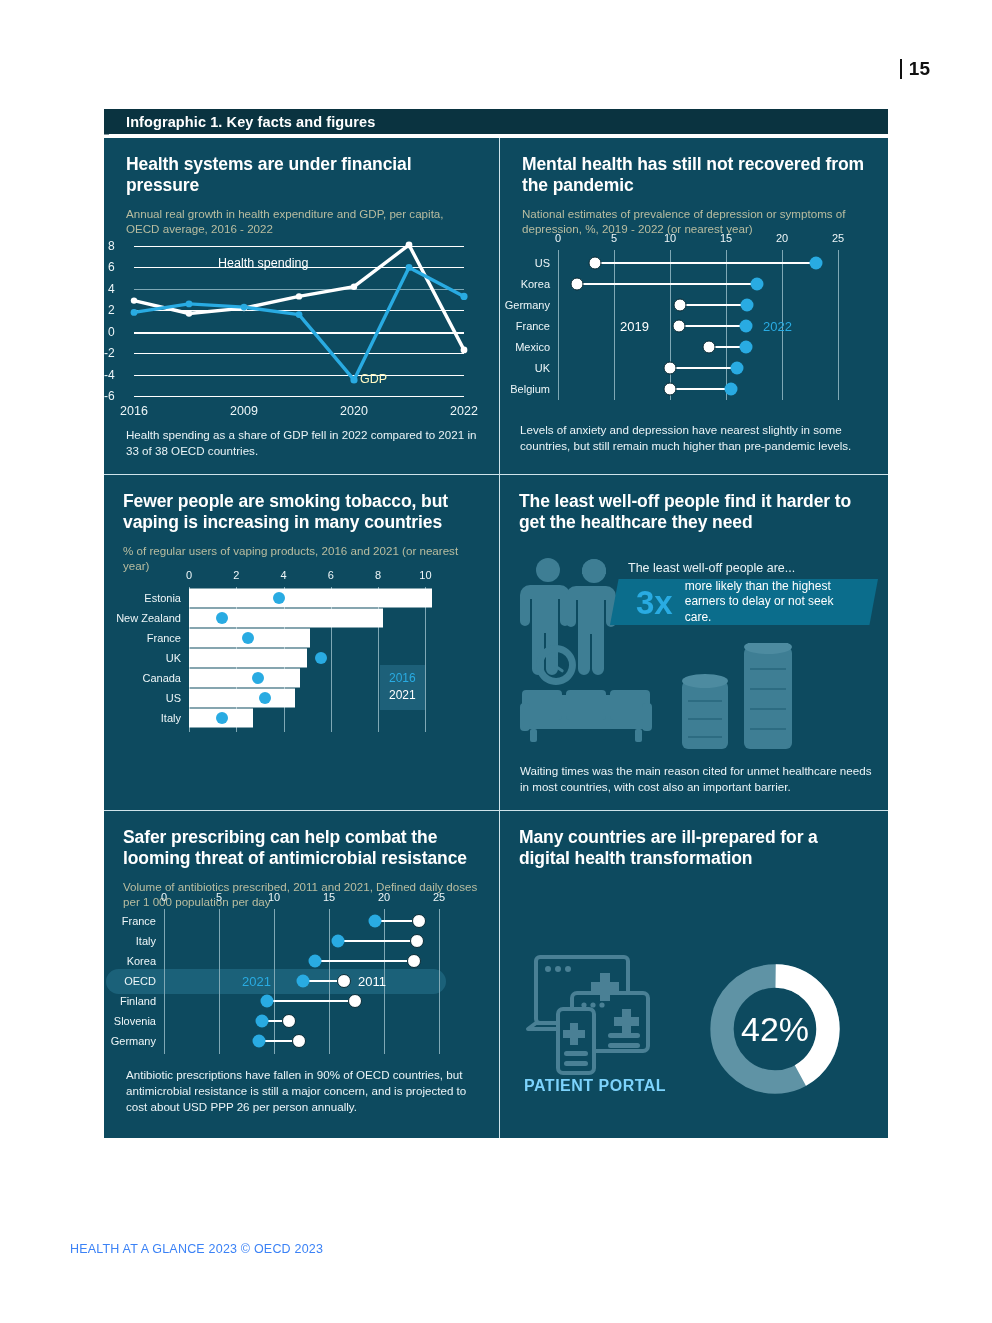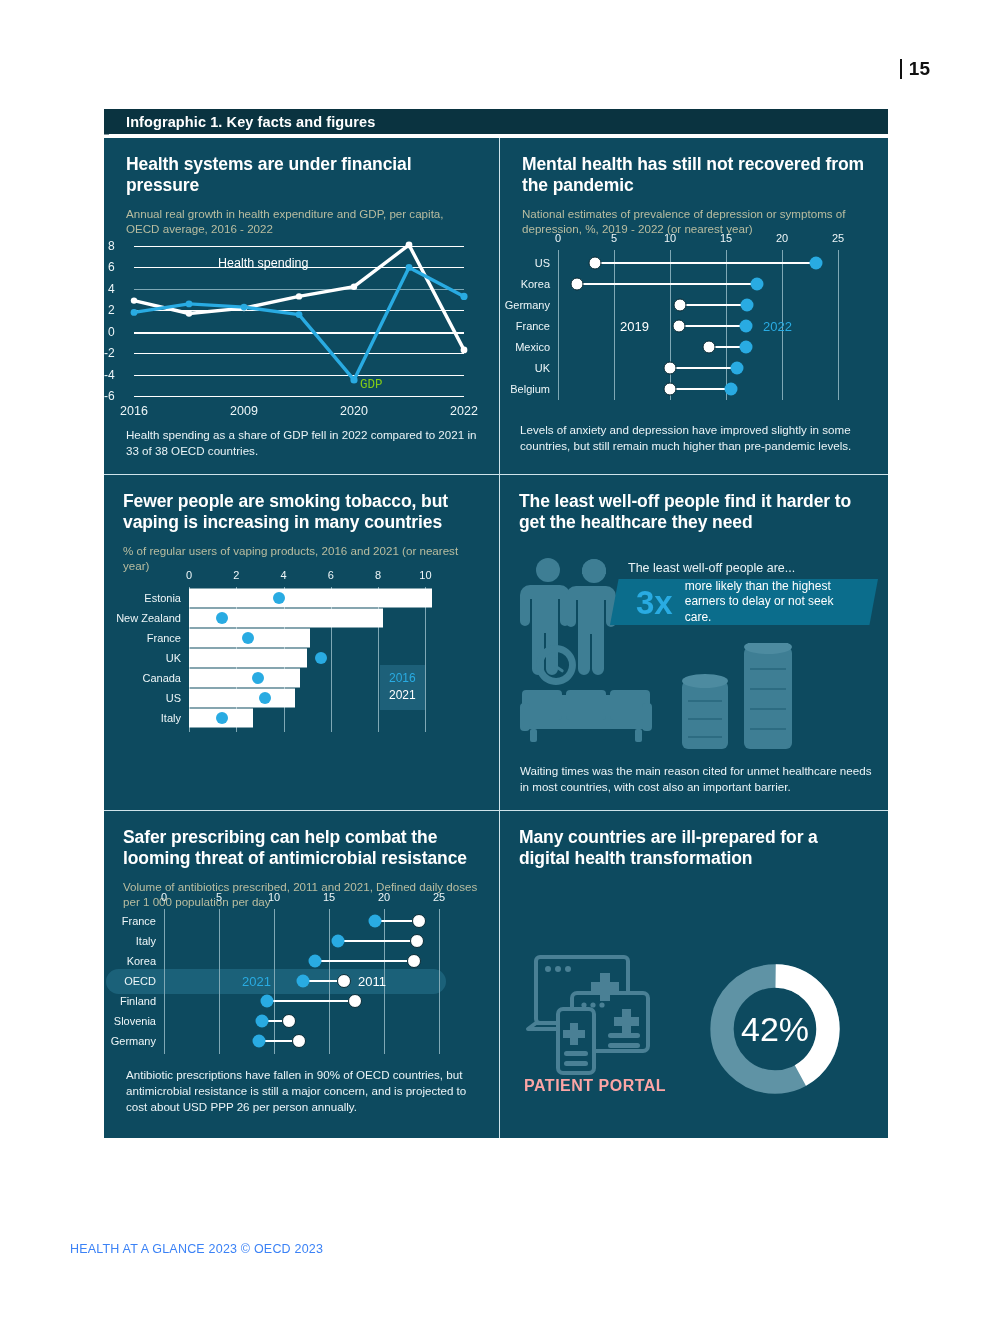--- a/index.html
+++ b/index.html
@@ -118,21 +118,21 @@
   .banner .big3{color:#29abe2;font-size:33px;font-weight:bold;line-height:1;}
   .banner .btxt{color:#ffffff;font-size:12px;line-height:1.3;}
   .lead-txt{position:absolute;color:#eaf3f6;font-size:12.5px;}
 
   
   .donut-num{
     position:absolute;color:#ffffff;font-size:34px;font-weight:normal;
     left:50%;top:50%;transform:translate(-50%,-50%);
   }
   .portal-word{
-    position:absolute;color:#fca5a5;font-size:16px;font-weight:bold;
+    position:absolute;color:#7dd3fc;font-size:16px;font-weight:bold;
     letter-spacing:.5px;
   }
   svg{display:block;}
 </style>
 </head>
 <body>
 
 <div class="page-number">
   <span class="rule"></span>
   <span>15</span>
@@ -191,21 +191,21 @@
               <circle cx="55" cy="57.9" r="3.4"></circle>
           <circle cx="110" cy="61.1" r="3.4"></circle>
               <circle cx="165" cy="68.6" r="3.4"></circle>
           <circle cx="220" cy="133.9" r="3.6"></circle>
               <circle cx="275" cy="21.4" r="3.4"></circle>
           <circle cx="330" cy="50.4" r="3.6"></circle>
         </g>
       </svg>
 
       <div class="series-lab" style="left:84px;top:10px;color:#ffffff;">Health spending</div>
-      <div class="series-lab" style="left:226px;top:132px;color:#84cc16;font-family:Liberation Mono, monospace;">GDP</div>
+      <div class="series-lab" style="left:226px;top:126px;color:#fef9c3;">GDP</div>
 
       <div class="lc-xlab" style="left:0px;top:158px;">2016</div>
       <div class="lc-xlab" style="left:110px;top:158px;">2009</div>
       <div class="lc-xlab" style="left:220px;top:158px;">2020</div>
       <div class="lc-xlab" style="left:330px;top:158px;">2022</div>
     </div>
 
     <div class="p-note" style="top:289px;">Health spending as a share of GDP fell in 2022 compared to 2021 in 33 of 38 OECD countries.</div>
   </div>
 
@@ -267,21 +267,21 @@
         <div class="dot white" style="left:112.0px;width:11px;height:11px;"></div>
       </div>
       <div class="db-row" style="top:128px;">
         <div class="cat-lab" style="left:-60px;width:52px;top:11px;">Belgium</div>
         <div class="db-conn" style="left:112px;width:60px;"></div>
         <div class="dot blue" style="left:172.5px;width:13px;height:13px;"></div>
         <div class="dot white" style="left:112.0px;width:11px;height:11px;"></div>
       </div>
     </div>
 
-    <div class="p-note" style="top:284px;left:20px;right:16px;">Levels of anxiety and depression have improved slightly in some countries, but still remain much higher than pre-pandemic levels.</div>
+    <div class="p-note" style="top:284px;left:20px;right:16px;">Levels of anxiety and depression have nearest slightly in some countries, but still remain much higher than pre-pandemic levels.</div>
   </div>
 
   <div class="panel left rowdiv">
     <div class="p-title">Fewer people are smoking tobacco, but vaping is increasing in many countries</div>
     <div class="p-sub">% of regular users of vaping products, 2016 and 2021 (or nearest year)</div>
 
     <div class="chartbox" style="position:absolute;left:85px;top:112px;width:260px;height:145px;">
 
       <div class="axis-num" style="left:0px;top:-18px;">0</div>
       <div class="axis-num" style="left:47.3px;top:-18px;">2</div>

